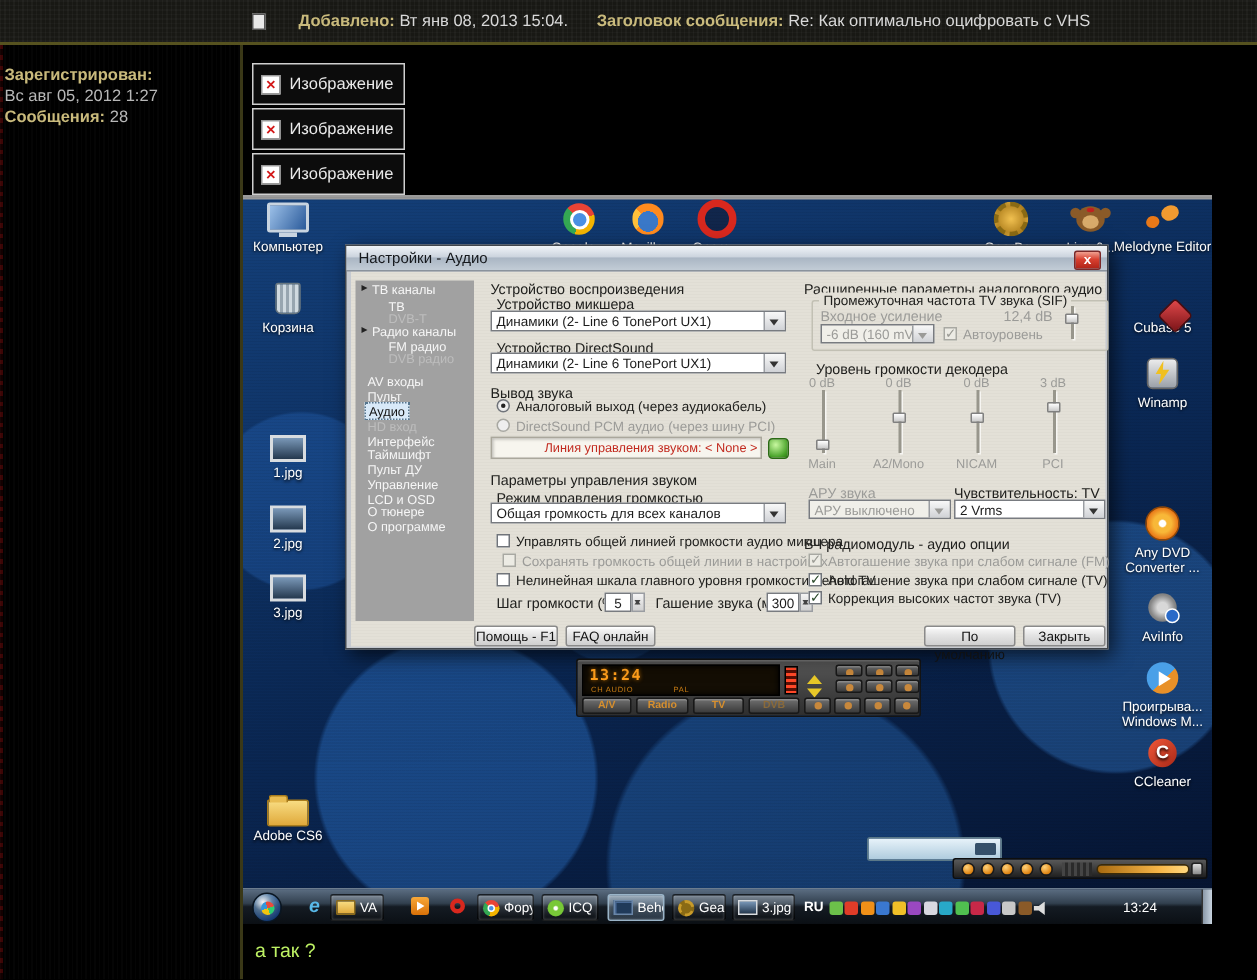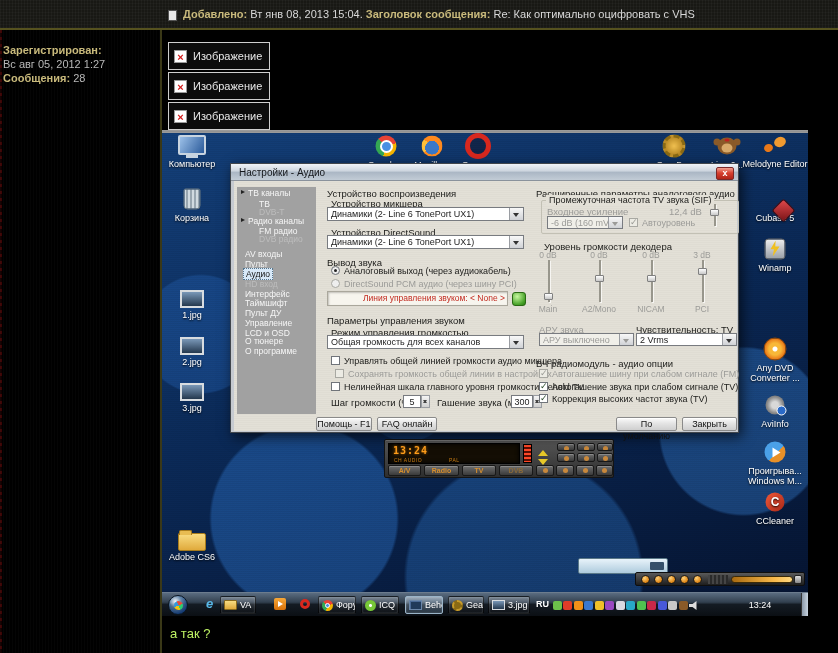--- a/index.html
+++ b/index.html
@@ -7,21 +7,21 @@
         font-family:"Liberation Sans",sans-serif;}
   .abs{position:absolute;}
   
   .hdr{left:0;top:0;width:838px;height:30px;background:#181814;
        background-image:repeating-linear-gradient(90deg,rgba(255,255,255,.03) 0 1px,transparent 1px 3px),
                         repeating-linear-gradient(0deg,rgba(255,255,255,.025) 0 1px,transparent 1px 3px);
        border-bottom:2px solid #56521f;box-sizing:border-box;}
   .uname{left:0;top:0;width:160px;height:28px;line-height:28px;text-align:center;
          color:#3cc8c8;font-weight:bold;font-size:13px;}
   .postinfo{left:168px;top:0;height:28px;line-height:28px;font-size:11px;color:#d8d8d8;white-space:nowrap;}
-  .postinfo b{color:#c9ba7c;}
+  .postinfo b{color:#c9ba7c;margin-left:16px;}
   .posticon{display:inline-block;width:7px;height:9px;background:#e8e8e8;border:1px solid #555;
             vertical-align:middle;margin-right:6px;}
   .vdiv{left:160px;top:30px;width:2px;height:623px;background:#3a3817;}
   .redline-edge{left:0;top:30px;width:2px;height:623px;
        background:repeating-linear-gradient(180deg,#3d0505 0 3px,#120000 3px 7px);}
   .side{left:0;top:30px;width:160px;height:623px;
         background-image:repeating-linear-gradient(90deg,rgba(255,255,255,.02) 0 1px,transparent 1px 3px);}
   .sline{position:absolute;left:3px;font-size:11px;color:#b8b8b8;white-space:nowrap;}
   .sline b{color:#c9ba7c;}
   .reply{left:170px;top:626px;font-size:13px;color:#bef264;}
@@ -500,21 +500,21 @@
         <div class="tx">АРУ выключено</div>
         <div class="db"></div>
       </div>
       <div class="combo" style="left:405px;top:169px;width:101px;height:13px;">
         <div class="tx">2 Vrms</div>
         <div class="db"></div>
       </div>
       <div class="fs" style="left:305px;top:194px;">ВЧ радиомодуль - аудио опции</div>
       <div class="opt" style="left:308px;top:205px;">
         <span class="cbx cdis chk"></span>
-        <span class="dis">Автогашение шину при слабом сигнале (FM)</span>
+        <span class="dis">Автогашение звука при слабом сигнале (FM)</span>
       </div>
       <div class="opt" style="left:308px;top:218px;">
         <span class="cbx chk"></span>
         <span>Автогашение звука при слабом сигнале (TV)</span>
       </div>
       <div class="opt" style="left:308px;top:230px;">
         <span class="cbx chk"></span>
         <span>Коррекция высоких частот звука (TV)</span>
       </div>
       <div class="btn" style="left:385px;top:253px;width:61px;">По умолчанию</div>

